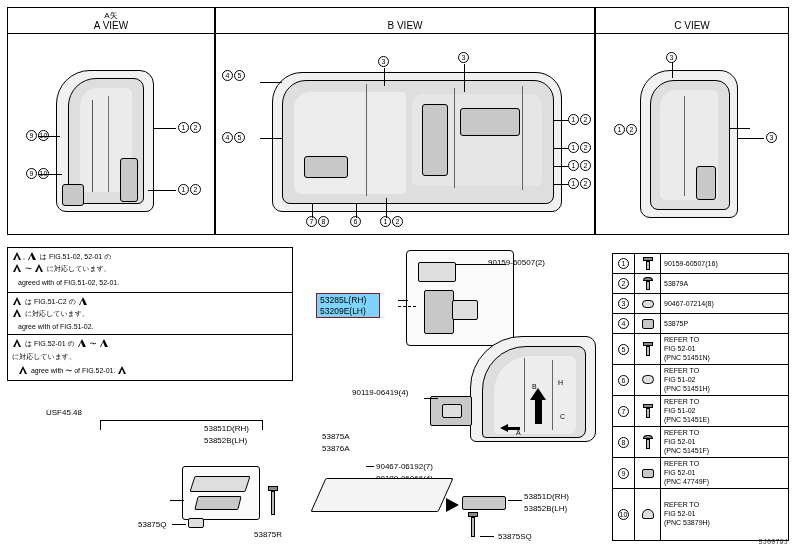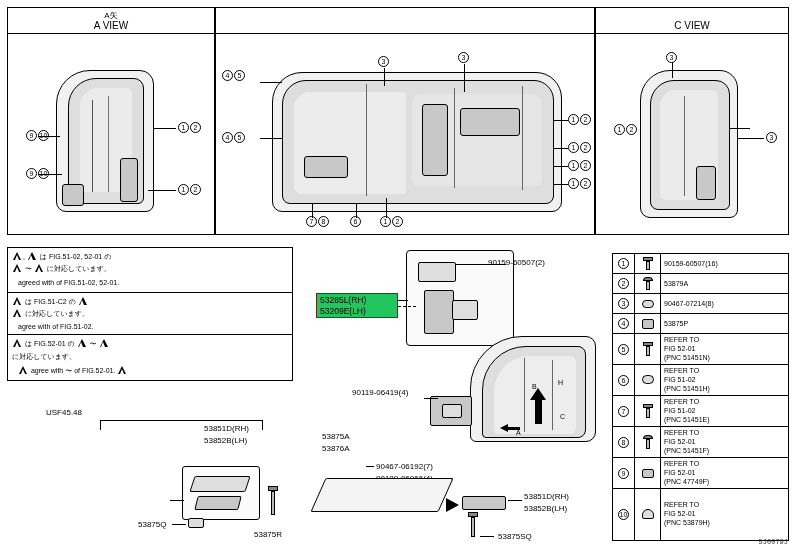--- a/index.html
+++ b/index.html
@@ -68,22 +68,22 @@
   .lg-txt span { position:absolute; left:3px; font-size:7px; line-height:8.5px; white-space:pre; }
   .lg-cnum { position:absolute; left:5px; top:50%; margin-top:-5.5px; }
 
   
   .bolt { position:absolute; }
   .bolt .head { position:absolute; background:#888; border:1px solid #000; }
   .bolt .shaft { position:absolute; background:#bbb; border:1px solid #000; }
 
   
   #hl-box {
-    position:absolute; left:316px; top:293px; width:82px; height:25px;
-    border:1.5px solid #7b1b1b; background:#22c55e;padding-left:30px;
+    position:absolute; left:316px; top:293px; width:64px; height:25px;
+    border:1.5px solid #7b1b1b; background:#7dd3fc;padding-left:30px;
   }
   #hl-box .t { position:absolute; left:3px; font-size:8.5px; line-height:11px; }
 
   .arrow-fill { position:absolute; background:#000; }
   .dash { position:absolute; border-top:1px dashed #000; height:0; }
   .callout { position:absolute; font-size:8px; line-height:9px; white-space:pre; }
   #footer-code { position:absolute; right:8px; bottom:3px; font-size:7px; color:#333; }
 </style>
 </head>
 <body>
@@ -118,20 +118,21 @@
       <div class="circ" style="left:18px; top:160px;">9</div>
       <div class="circ" style="left:30px; top:160px;">10</div>
       <div class="circ" style="left:170px; top:114px;">1</div>
       <div class="circ" style="left:182px; top:114px;">2</div>
       <div class="circ" style="left:170px; top:176px;">1</div>
       <div class="circ" style="left:182px; top:176px;">2</div>
     </div>
 
     <div class="panel panel-b">
       <div class="panel-hdr">
+        <div class="t2">B VIEW</div>
       </div>
 
       <div>
         <div class="shape fill-l" style="left:56px; top:64px; width:290px; height:140px; border-radius:30px 26px 10px 10px;"></div>
         <div class="shape fill-m" style="left:66px; top:72px; width:272px; height:124px; border-radius:24px 20px 8px 8px;"></div>
         <div class="shape fill-l nb" style="left:78px; top:84px; width:112px; height:102px; background:#ececec; border:1px solid #555; border-radius:16px 4px 4px 8px;"></div>
         <div class="shape fill-l nb" style="left:196px; top:86px; width:130px; height:92px; background:#e6e6e6; border:1px solid #555; border-radius:10px 12px 6px 6px;"></div>
         <div class="shape fill-d" style="left:88px; top:148px; width:44px; height:22px; border-radius:3px;"></div>
         <div class="shape fill-d" style="left:206px; top:96px; width:26px; height:72px; border-radius:3px;"></div>
         <div class="shape fill-d" style="left:244px; top:100px; width:60px; height:28px; border-radius:3px;"></div>

